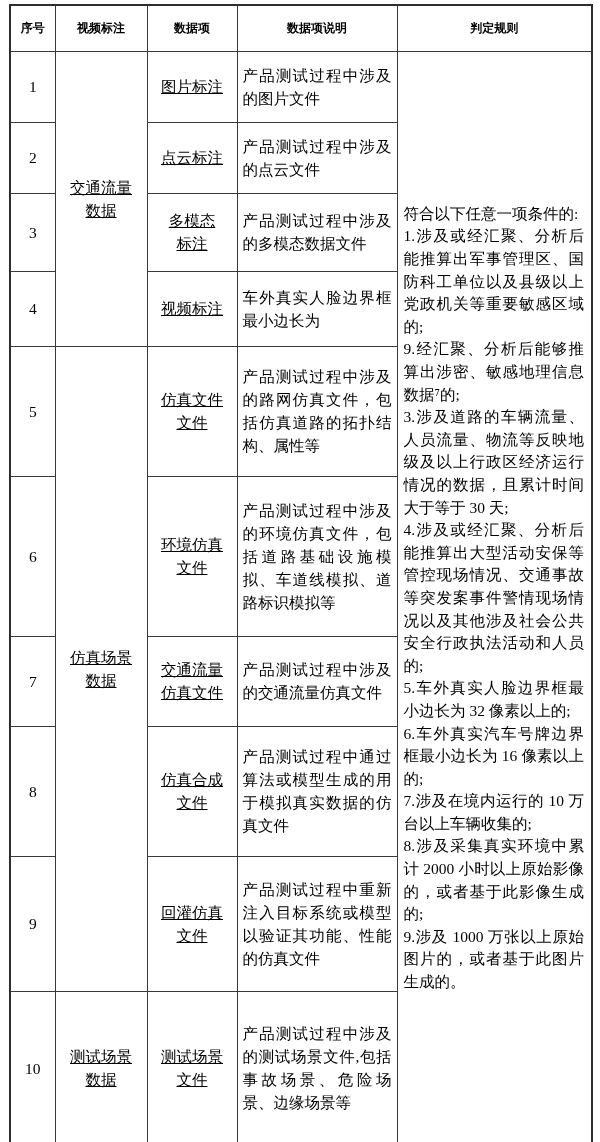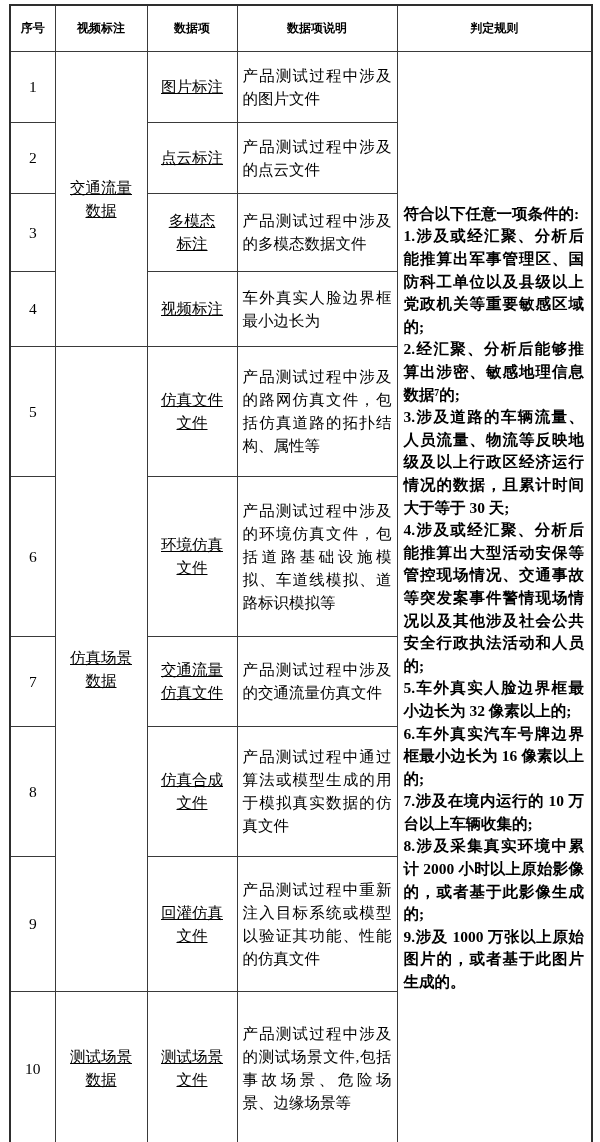--- a/index.html
+++ b/index.html
@@ -53,21 +53,20 @@
   }
   td.cell-rules {
     text-align: justify;
     vertical-align: middle;
     padding: 4px 7px 4px 6px;
   }
   td.cell-rules p {
     margin: 0;
     line-height: 22.6px;
     text-align: justify;
-    font-weight: bold;
   }
   tr.h-r1  { height: 60px;  }
   tr.h-r2  { height: 62px;  }
   tr.h-r3  { height: 78px;  }
   tr.h-r4  { height: 75px;  }
   tr.h-r5  { height: 130px; }
   tr.h-r6  { height: 160px; }
   tr.h-r7  { height: 90px;  }
   tr.h-r8  { height: 130px; }
   tr.h-r9  { height: 135px; }
@@ -96,21 +95,21 @@
   <tbody>
     <tr class="h-r1">
       <td class="cell-no">1</td>
       <td class="cell-category" rowspan="4">交通流量
 数据</td>
       <td class="cell-item">图片标注</td>
       <td class="cell-desc">产品测试过程中涉及的图片文件</td>
       <td class="cell-rules" rowspan="10">
         <p>符合以下任意一项条件的:</p>
         <p>1.涉及或经汇聚、分析后能推算出军事管理区、国防科工单位以及县级以上党政机关等重要敏感区域的;</p>
-        <p>2.经汇聚、分析后能够推算出涉密、敏感地理信息数据⁷的;</p>
+        <p>9.经汇聚、分析后能够推算出涉密、敏感地理信息数据⁷的;</p>
         <p>3.涉及道路的车辆流量、人员流量、物流等反映地级及以上行政区经济运行情况的数据，且累计时间大于等于 30 天;</p>
         <p>4.涉及或经汇聚、分析后能推算出大型活动安保等管控现场情况、交通事故等突发案事件警情现场情况以及其他涉及社会公共安全行政执法活动和人员的;</p>
         <p>5.车外真实人脸边界框最小边长为 32 像素以上的;</p>
         <p>6.车外真实汽车号牌边界框最小边长为 16 像素以上的;</p>
         <p>7.涉及在境内运行的 10 万台以上车辆收集的;</p>
         <p>8.涉及采集真实环境中累计 2000 小时以上原始影像的，或者基于此影像生成的;</p>
         <p>9.涉及 1000 万张以上原始图片的，或者基于此图片生成的。</p>
       </td>
     </tr>
     <tr class="h-r2">

